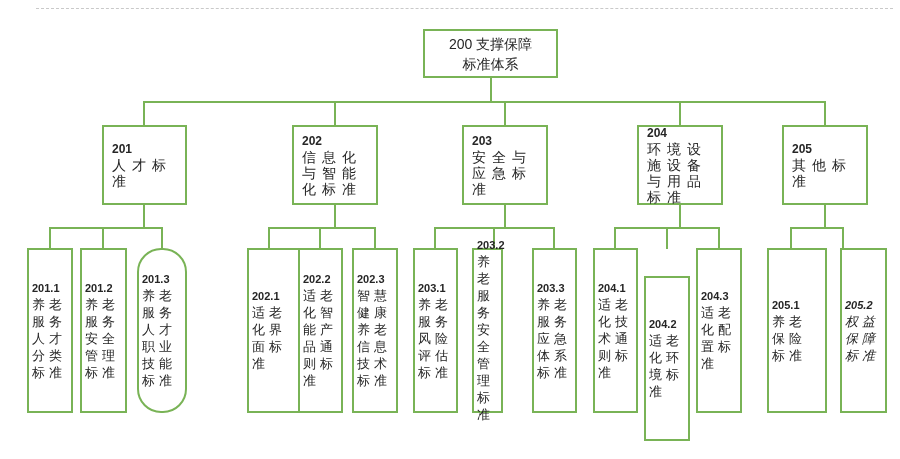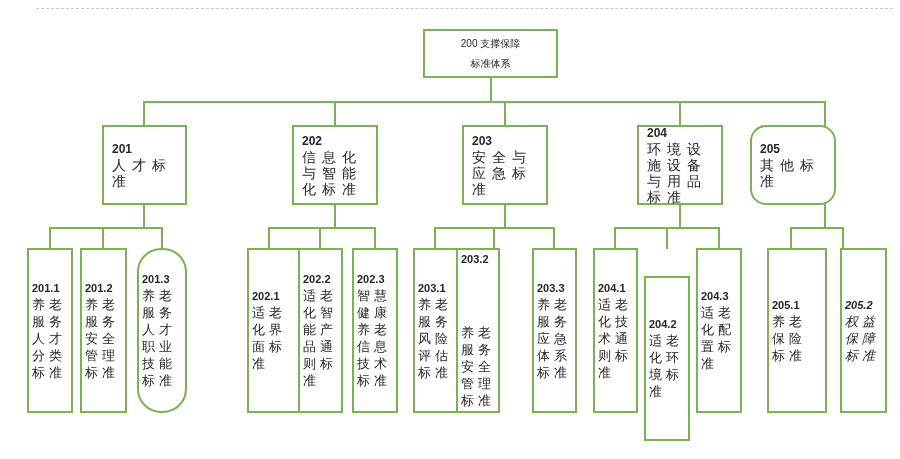--- a/index.html
+++ b/index.html
@@ -19,21 +19,21 @@
   }
   .hline{position:absolute;height:2px;background:var(--green);}
   .vline{position:absolute;width:2px;background:var(--green);}
   .box{
     position:absolute;box-sizing:border-box;background:#fff;
     border:2px solid var(--green);
     display:flex;flex-direction:column;justify-content:center;
   }
   .root-box{
     left:423px;top:29px;width:135px;height:49px;
-    text-align:center;font-size:10px;line-height:20px;font-weight:400;
+    text-align:center;font-size:14px;line-height:20px;font-weight:400;
   }
   .l2-box{top:125px;height:80px;padding:2px 8px;text-align:left;}
   .l2-id{font-size:12px;font-weight:700;line-height:16px;}
   .l2-title{font-size:14px;line-height:16px;letter-spacing:6px;word-break:break-all;}
   .leaf-box{top:248px;height:165px;padding:2px 3px;text-align:left;}
   .leaf-id{font-size:11px;font-weight:700;line-height:15px;}
   .leaf-title{font-size:13px;line-height:17px;letter-spacing:4px;word-break:break-all;}
 </style>
 </head>
 <body>
@@ -93,21 +93,21 @@
     <div class="l2-title">信息化与智能化标准</div>
   </div>
   <div class="box l2-box" style="left:462px;width:86px;">
     <div class="l2-id">203</div>
     <div class="l2-title">安全与应急标准</div>
   </div>
   <div class="box l2-box" style="left:637px;width:86px;">
     <div class="l2-id">204</div>
     <div class="l2-title">环境设施设备与用品标准</div>
   </div>
-  <div class="box l2-box" style="left:750px;width:86px;border-radius:16px;">
+  <div class="box l2-box" style="left:782px;width:86px;">
     <div class="l2-id">205</div>
     <div class="l2-title">其他标准</div>
   </div>
 
   <div class="box leaf-box" style="left:27px;width:46px;">
     <div class="leaf-id">201.1</div>
     <div class="leaf-title">养老服务人才分类标准</div>
   </div>
   <div class="box leaf-box" style="left:80px;width:47px;">
     <div class="leaf-id">201.2</div>
@@ -128,21 +128,21 @@
   </div>
   <div class="box leaf-box" style="left:352px;width:46px;">
     <div class="leaf-id">202.3</div>
     <div class="leaf-title">智慧健康养老信息技术标准</div>
   </div>
 
   <div class="box leaf-box" style="left:413px;width:45px;">
     <div class="leaf-id">203.1</div>
     <div class="leaf-title">养老服务风险评估标准</div>
   </div>
-  <div class="box leaf-box" style="left:456px;width:44px;justify-content:space-between;">
+  <div class="box leaf-box" style="left:472px;width:31px;">
     <div class="leaf-id">203.2</div>
     <div class="leaf-title">养老服务安全管理标准</div>
   </div>
   <div class="box leaf-box" style="left:532px;width:45px;">
     <div class="leaf-id">203.3</div>
     <div class="leaf-title">养老服务应急体系标准</div>
   </div>
 
   <div class="box leaf-box" style="left:593px;width:45px;">
     <div class="leaf-id">204.1</div>

